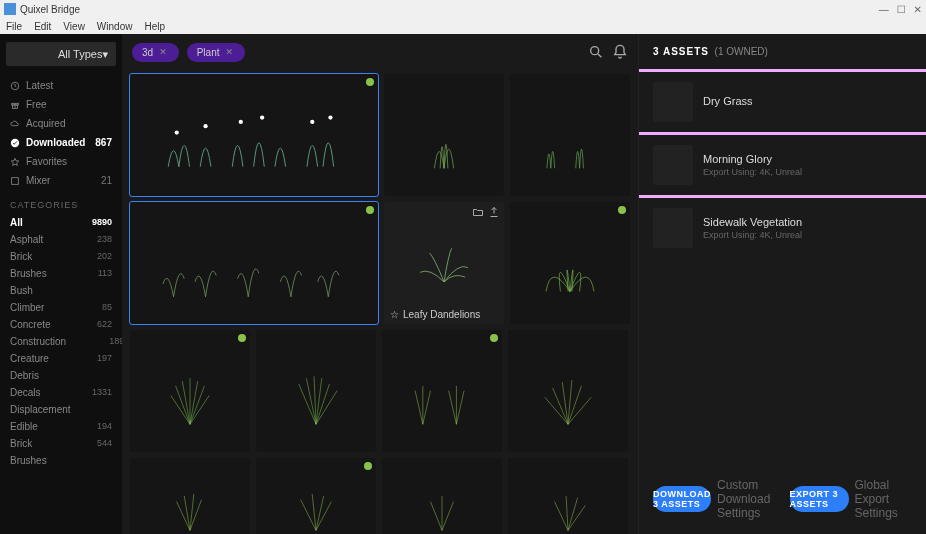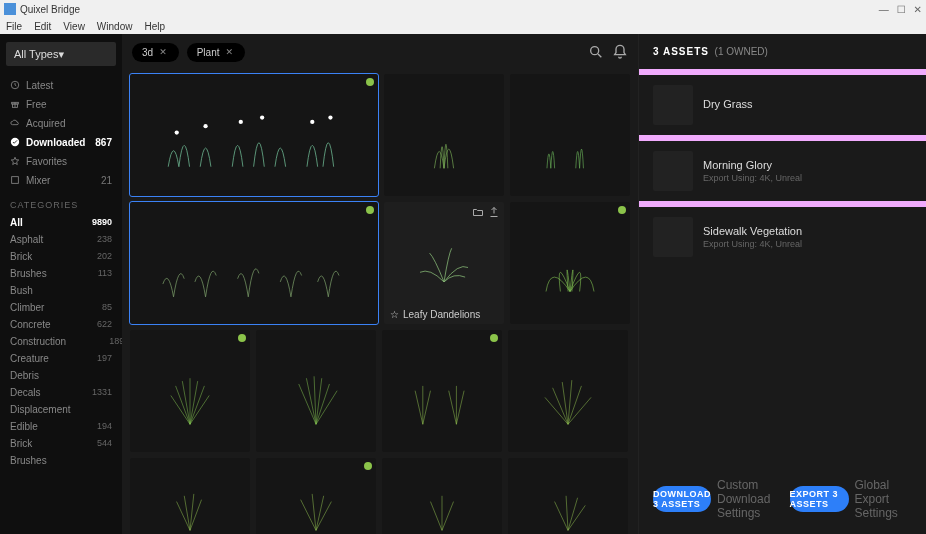--- a/index.html
+++ b/index.html
@@ -8,56 +8,56 @@
 .titlebar { height: 18px; background: #f0f0f0; color: #333; display: flex; align-items: center; padding: 0 4px; font-size: 10px; }
 .titlebar .win-icon { width: 12px; height: 12px; background: #4a90d9; margin-right: 4px; }
 .titlebar .title { flex: 1; }
 .titlebar .win-controls { display: flex; gap: 8px; font-size: 10px; color: #666; }
 
 .menubar { height: 16px; background: #f0f0f0; color: #333; display: flex; align-items: center; gap: 12px; padding: 0 6px; font-size: 10px; }
 
 .app { display: flex; height: calc(100% - 34px); background: #111; }
 
 .sidebar { width: 122px; background: #0f0f0f; display: flex; flex-direction: column; padding-top: 4px; }
-.type-select { margin: 4px 6px 8px 6px; background: #2a2a2a; height: 24px; display: flex; align-items: center; padding: 0 8px; border-radius: 2px; justify-content: flex-start; color: #ddd; font-size: 11px; }
+.type-select { margin: 4px 6px 8px 6px; background: #2a2a2a; height: 24px; display: flex; align-items: center; padding: 0 8px; border-radius: 2px; justify-content: flex-end; color: #ddd; font-size: 11px; }
 .nav-sec { padding: 2px 0; }
 .nav-item { display: flex; align-items: center; justify-content: space-between; padding: 4px 10px; font-size: 10px; color: #888; cursor: pointer; }
 .nav-item.active { color: #fff; font-weight: 600; }
-.nav-item .nm { display: flex; align-items: flex-start; gap: 6px; }
+.nav-item .nm { display: flex; align-items: flex-end; gap: 6px; }
 .nav-item .ico { width: 10px; height: 10px; display: inline-flex; }
 .nav-item .ct { color: #777; font-size: 10px; }
 .nav-item.active .ct { color: #fff; }
 .sec-label { padding: 8px 10px 4px 10px; font-size: 9px; letter-spacing: 1px; color: #666; text-transform: uppercase; }
 .cat-list { overflow-y: auto; flex: 1; }
 .cat-item { display: flex; justify-content: space-between; padding: 3px 10px; font-size: 10px; color: #888; cursor: pointer; }
 .cat-item.sel { color: #fff; font-weight: 600; }
 .cat-item .cn { color: #666; font-size: 9px; padding-left: 43px; }
 .cat-item.sel .cn { color: #fff; }
 
 .main { flex: 1; display: flex; flex-direction: column; background: #1a1a1a; position: relative; }
 .toolbar { height: 36px; display: flex; align-items: center; padding: 0 10px; gap: 8px; }
-.pill { background: #000000; padding: 4px 12px 4px 10px; border-radius: 12px; font-size: 10px; color: #ccc; display: flex; align-items: center; gap: 6px; }
+.pill { background: #4c1d95; padding: 4px 12px 4px 10px; border-radius: 12px; font-size: 10px; color: #ccc; display: flex; align-items: center; gap: 6px; }
 .pill .x { color: #888; font-size: 9px; }
 .toolbar .spacer { flex: 1; }
 .ticon { width: 16px; height: 16px; color: #aaa; cursor: pointer; }
 
 .grid { flex: 1; overflow: auto; padding: 4px 8px; position: relative; }
 .row { display: flex; gap: 6px; margin-bottom: 6px; }
 .tile { position: relative; background: #151515; border-radius: 2px; display: flex; align-items: center; justify-content: center; }
 .tile.sel { outline: 1px solid #3b82f6; }
 .tile .dot { position: absolute; top: 4px; right: 4px; width: 8px; height: 8px; border-radius: 50%; background: #8bc34a; }
 .tile .acts { position: absolute; top: 4px; right: 4px; display: flex; gap: 4px; color: #aaa; }
 .plant { width: 80%; height: 70%; }
 .big .plant { width: 90%; }
 .hover-cap { position: absolute; bottom: 4px; left: 6px; font-size: 10px; color: #ccc; display: flex; align-items: center; gap: 4px; }
 
 .rightpanel { width: 292px; background: #1a1a1a; border-left: 1px solid #222; display: flex; flex-direction: column; }
 .rp-head { padding: 12px 14px; font-size: 10px; color: #888; }
 .rp-head b { color: #fff; letter-spacing: 1px; }
-.asset-row { display: flex; gap: 10px; padding: 10px 14px; border-top: 6px solid #f0abfc; align-items: center; }
+.asset-row { display: flex; gap: 10px; padding: 10px 14px; border-top: 3px solid #f0abfc; align-items: center; }
 .asset-thumb { width: 40px; height: 40px; background: #222; border-radius: 2px; }
 .asset-info { flex: 1; }
 .asset-name { font-size: 11px; color: #ddd; margin-bottom: 2px; }
 .asset-sub { font-size: 9px; color: #666; }
 .rp-foot { margin-top: auto; padding: 12px 14px 14px; display: flex; gap: 14px; }
 .btn-col { flex: 1; display: flex; align-items: center; gap: 6px; }
 .btn { width: 100%; height: 26px; border-radius: 13px; background: #2d7ff9; color: #fff; font-size: 9px; letter-spacing: 0.5px; display: flex; align-items: center; justify-content: center; cursor: pointer; font-weight: 600; }
 .btn-sub { font-size: 12px; color: #666; }
 
 svg { display: block; }

